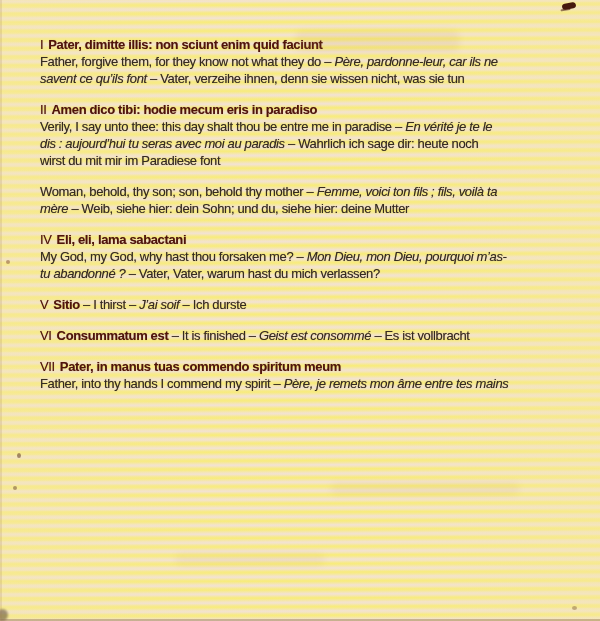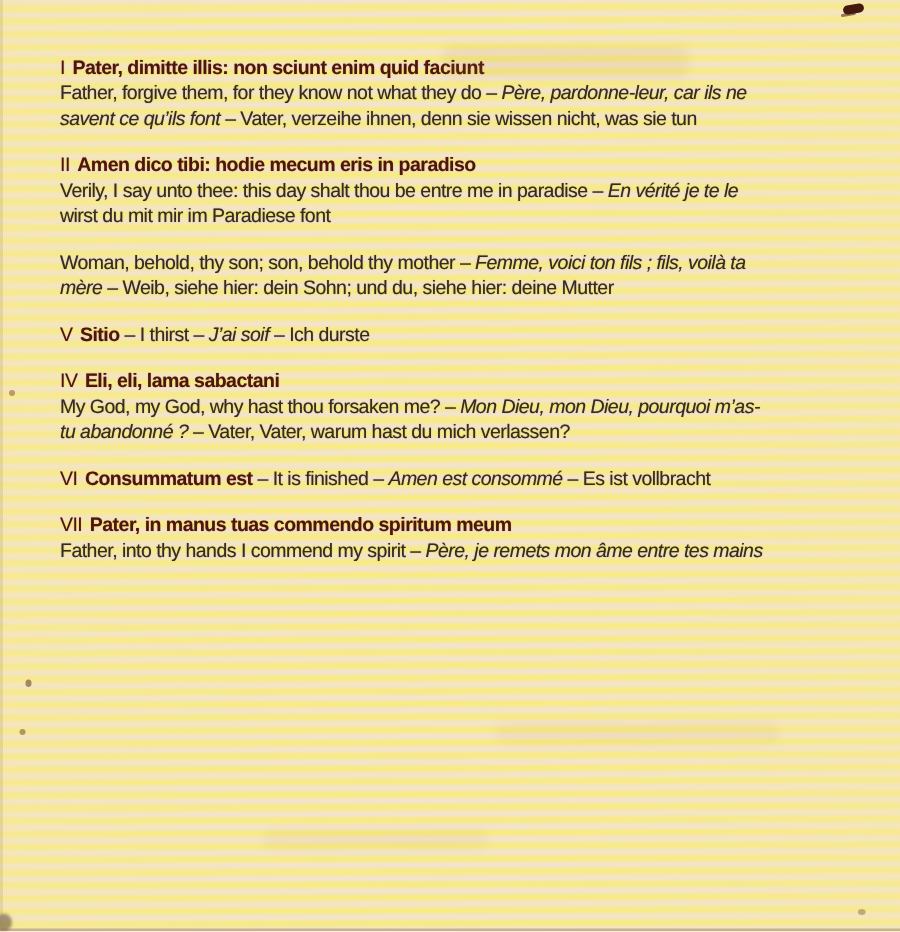--- a/index.html
+++ b/index.html
@@ -85,40 +85,41 @@
 
     <div class="sec">
       <div class="heading"><span class="num">I</span><span>Pater, dimitte illis: non sciunt enim quid faciunt</span></div>
       <div class="line"><span>Father, forgive them, for they know not what they do – </span><span class="it">Père, pardonne-leur, car ils ne</span></div>
       <div class="line"><span class="it">savent ce qu’ils font</span><span> – Vater, verzeihe ihnen, denn sie wissen nicht, was sie tun</span></div>
     </div>
 
     <div class="sec">
       <div class="heading"><span class="num">II</span><span>Amen dico tibi: hodie mecum eris in paradiso</span></div>
       <div class="line"><span>Verily, I say unto thee: this day shalt thou be entre me in paradise – </span><span class="it">En vérité je te le</span></div>
+      <div class="line"><span class="it">dis : aujourd’hui tu seras avec moi au paradis</span><span> – Wahrlich ich sage dir: heute noch</span></div>
       <div class="line"><span>wirst du mit mir im Paradiese font</span></div>
     </div>
 
     <div class="sec">
       <div class="line"><span>Woman, behold, thy son; son, behold thy mother – </span><span class="it">Femme, voici ton fils ; fils, voilà ta</span></div>
       <div class="line"><span class="it">mère</span><span> – Weib, siehe hier: dein Sohn; und du, siehe hier: deine Mutter</span></div>
     </div>
 
     <div class="sec">
-      <div class="heading"><span class="num">V</span><span>Sitio</span><span class="rest"> – I thirst – </span><span class="rest it">J’ai soif</span><span class="rest"> – Ich durste</span></div>
-    </div>
-
-    <div class="sec">
       <div class="heading"><span class="num">IV</span><span>Eli, eli, lama sabactani</span></div>
       <div class="line"><span>My God, my God, why hast thou forsaken me? – </span><span class="it">Mon Dieu, mon Dieu, pourquoi m’as-</span></div>
       <div class="line"><span class="it">tu abandonné ?</span><span> – Vater, Vater, warum hast du mich verlassen?</span></div>
     </div>
 
     <div class="sec">
-      <div class="heading"><span class="num">VI</span><span>Consummatum est</span><span class="rest"> – It is finished – </span><span class="rest it">Amen est consommé</span><span class="rest"> – Es ist vollbracht</span></div>
+      <div class="heading"><span class="num">V</span><span>Sitio</span><span class="rest"> – I thirst – </span><span class="rest it">J’ai soif</span><span class="rest"> – Ich durste</span></div>
+    </div>
+
+    <div class="sec">
+      <div class="heading"><span class="num">VI</span><span>Consummatum est</span><span class="rest"> – It is finished – </span><span class="rest it">Geist est consommé</span><span class="rest"> – Es ist vollbracht</span></div>
     </div>
 
     <div class="sec sec-gap">
       <div class="heading"><span class="num">VII</span><span>Pater, in manus tuas commendo spiritum meum</span></div>
       <div class="line"><span>Father, into thy hands I commend my spirit – </span><span class="it">Père, je remets mon âme entre tes mains</span></div>
     </div>
 
   </div>
 
   <div class="speck speck-top-right"></div>

